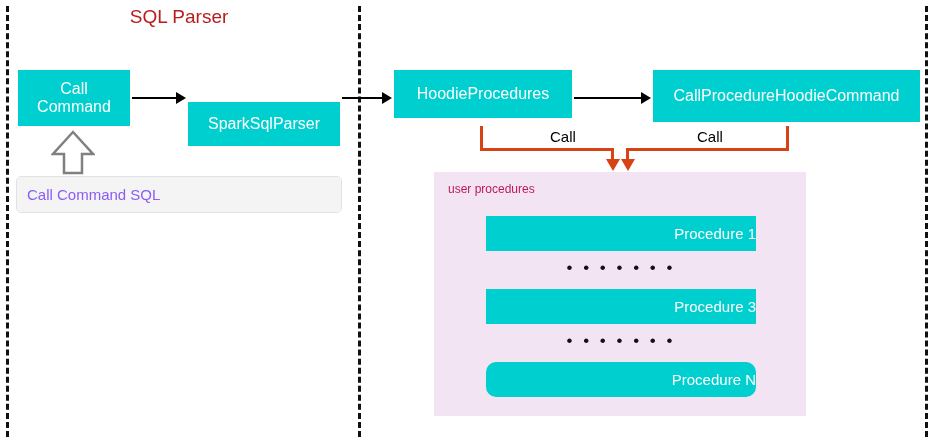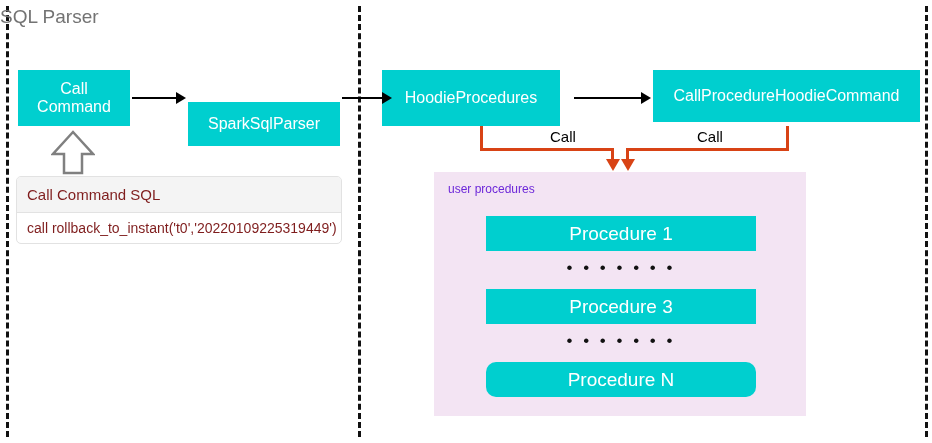--- a/index.html
+++ b/index.html
@@ -24,43 +24,43 @@
     height: 431px;
     border-left: 3px dashed #111111;
   }
   #divider-left   { left: 6px; }
   #divider-mid    { left: 358px; }
   #divider-right  { left: 925px; }
 
   .section-title {
     position: absolute;
     font-size: 19px;
-    color: #737373;
+    color: #b91c1c;
     white-space: nowrap;
-    text-align: left;
+    text-align: center;
   }
   #title-sql-parser   { left: 0px;   top: 6px;  width: 358px; }
   #title-procedure-run{ left: 360px; top: 6px;  width: 565px; }
 
   .tealbox {
     position: absolute;
     background: #00CFCF;
     color: #ffffff;
     display: flex;
     align-items: center;
     justify-content: center;
     text-align: center;
     font-size: 16px;
     line-height: 1.15;
     box-sizing: border-box;
   }
 
   #box-call-command   { left: 18px;  top: 70px; width: 112px; height: 56px; }
   #box-sparksqlparser { left: 188px; top: 54px; width: 152px; height: 44px; margin-top: 48px; }
-  #box-hoodieprocedures { left: 382px; top: 70px; width: 178px; height: 56px; }
+  #box-hoodieprocedures { left: 394px; top: 70px; width: 178px; height: 48px; }
   #box-callprocedurehoodiecommand { left: 653px; top: 70px; width: 267px; height: 52px; }
 
   
   .arrow-line {
     position: absolute;
     height: 0;
     border-top: 2px solid #000000;
   }
   .arrow-head {
     position: absolute;
@@ -94,21 +94,21 @@
     border-radius: 5px;
     overflow: hidden;
     box-sizing: border-box;
     background: #ffffff;
     border: 1px solid #e2e2e2;
   }
   .sql-row {
     box-sizing: border-box;
     padding: 7px 10px;
     font-size: 14px;
-    color: #7f1d1d;
+    color: #8b5cf6;
     white-space: nowrap;
     border-bottom: 1px solid #e2e2e2;
   }
   .sql-row:last-child { border-bottom: none; }
   #sql-header {
     background: #f4f4f4;
     font-size: 15px;
     padding: 9px 10px;
   }
 
@@ -156,34 +156,34 @@
     top: 172px;
     width: 372px;
     height: 244px;
     background: #F3E4F3;
   }
   #user-procedures-label {
     position: absolute;
     left: 448px;
     top: 182px;
     font-size: 12px;
-    color: #6d28d9;
+    color: #be185d;
     text-align: center;
   }
   .proc-box {
     position: absolute;
     left: 486px;
     width: 270px;
     height: 35px;
     background: #00CFCF;
     color: #ffffff;
-    font-size: 19px;
+    font-size: 15px;
     display: flex;
     align-items: center;
-    justify-content: center;
+    justify-content: flex-end;
   }
   #proc-box-0 { top: 216px; }
   #proc-box-1 { top: 289px; }
   #proc-box-2 { top: 362px; border-radius: 10px; }
 
   .proc-dots {
     position: absolute;
     left: 486px;
     width: 270px;
     text-align: center;
@@ -233,21 +233,20 @@
 
   <div class="arrow-line" id="arrow3-line"></div>
   <div class="arrow-head" id="arrow3-head"></div>
 
   <svg id="hollow-up-arrow" viewBox="0 0 44 45">
     <polygon points="22,2 42,24 31,24 31,43 13,43 13,24 2,24" fill="#ffffff" stroke="#808080" stroke-width="2.5"></polygon>
   </svg>
 
   <div id="sql-table">
     <div class="sql-row" id="sql-header">Call Command SQL</div>
-    <div class="sql-row">call rollback_to_instant('t0','20220109225319449')</div>
   </div>
 
   <div id="user-procedures-panel"></div>
   <div id="user-procedures-label">user procedures</div>
 
   <div class="proc-box" id="proc-box-0">
     <span>Procedure 1</span>
   </div>
   <div class="proc-dots" id="proc-dots-0">• • • • • • •</div>
 

